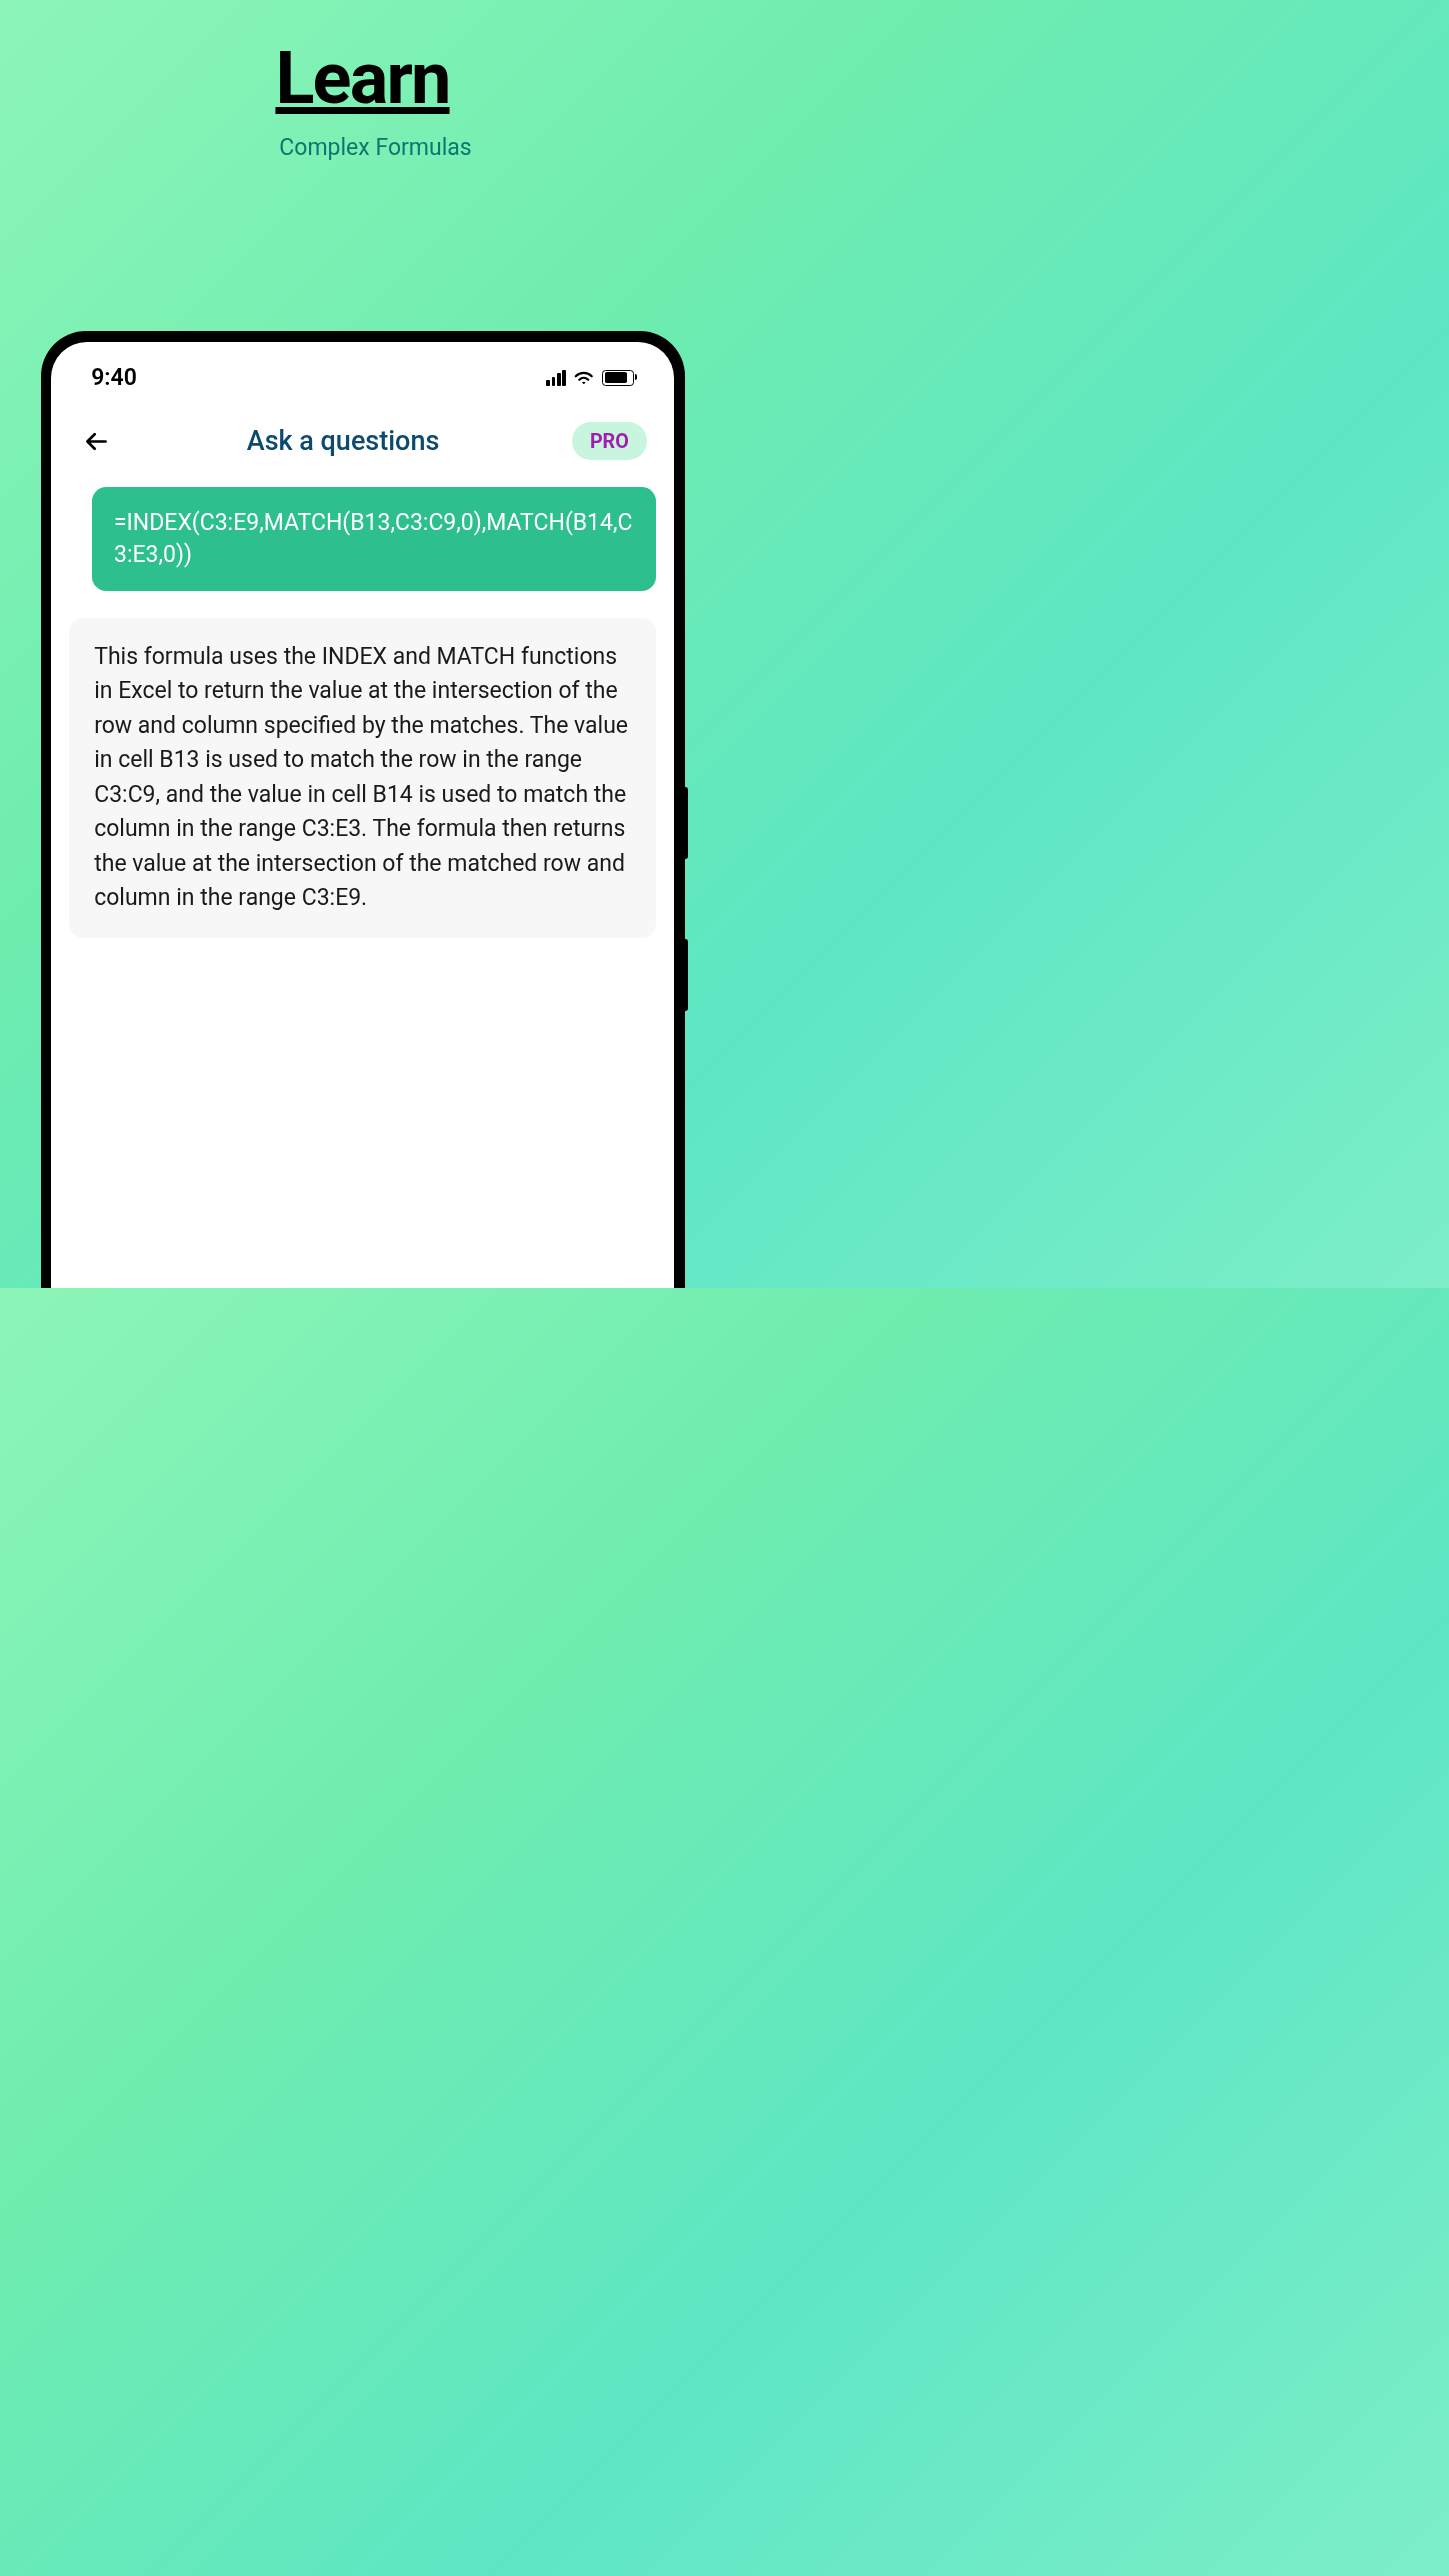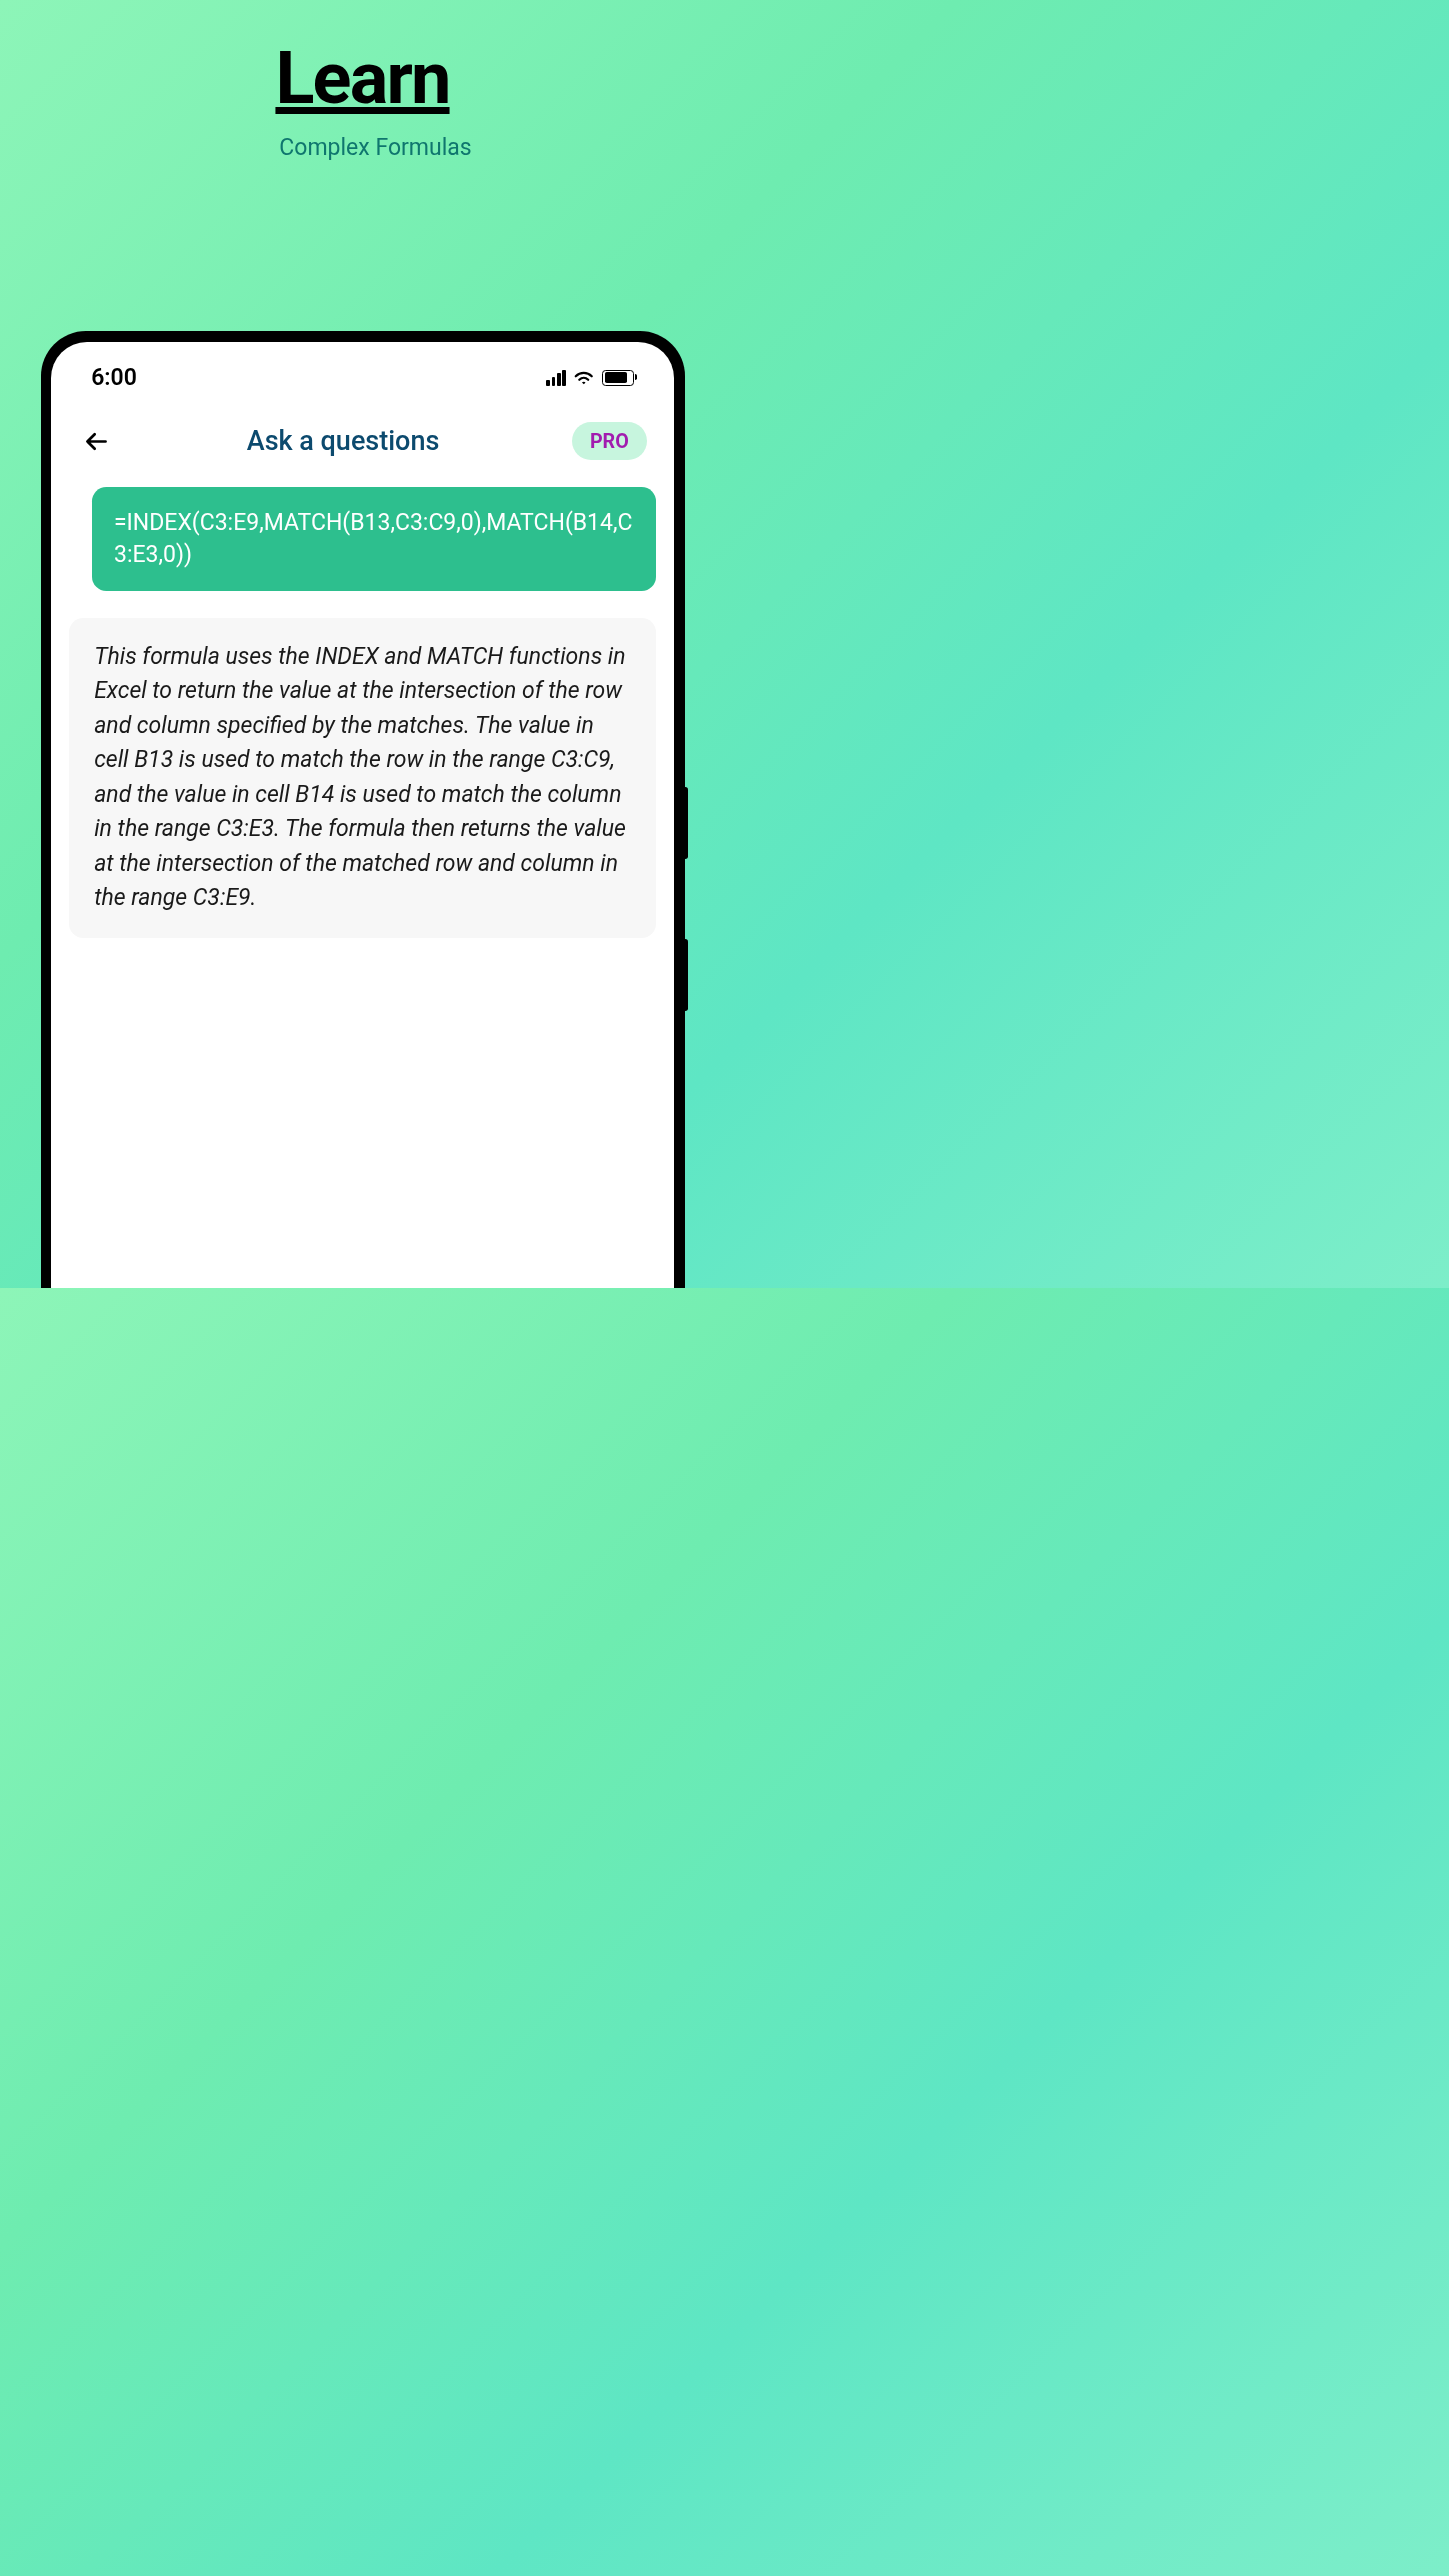--- a/index.html
+++ b/index.html
@@ -193,36 +193,35 @@
     }
     
     .assistant-message {
       background: #f7f7f7;
       color: #1a1a1a;
       padding: 22.4px 25px;
       border-radius: 14.3px;
       font-size: 23px;
       font-weight: 400;
       line-height: 1.5;
-      font-style: italic;
     }
   </style>
 </head>
 <body>
 
 <h1 class="hero-title">Learn</h1>
 <p class="hero-subtitle">Complex Formulas</p>
 
 <div class="phone-frame">
   <div class="side-button-1"></div>
   <div class="side-button-2"></div>
   <div class="phone-screen">
 
     <div class="status-bar">
-      <span class="status-time">6:00</span>
+      <span class="status-time">9:40</span>
       <div class="status-icons">
         <div class="signal-icon">
           <div class="signal-bar"></div>
           <div class="signal-bar"></div>
           <div class="signal-bar"></div>
           <div class="signal-bar"></div>
         </div>
         <svg class="wifi-icon" viewBox="0 0 24 18" fill="none">
           <path d="M12 16 L12 16 C12 16 14 14 14 14 C13 13 11 13 10 14 L12 16 Z" fill="#000"></path>
           <path d="M7 11 C10 8 14 8 17 11" stroke="#000" stroke-width="2.5" fill="none" stroke-linecap="round"></path>

